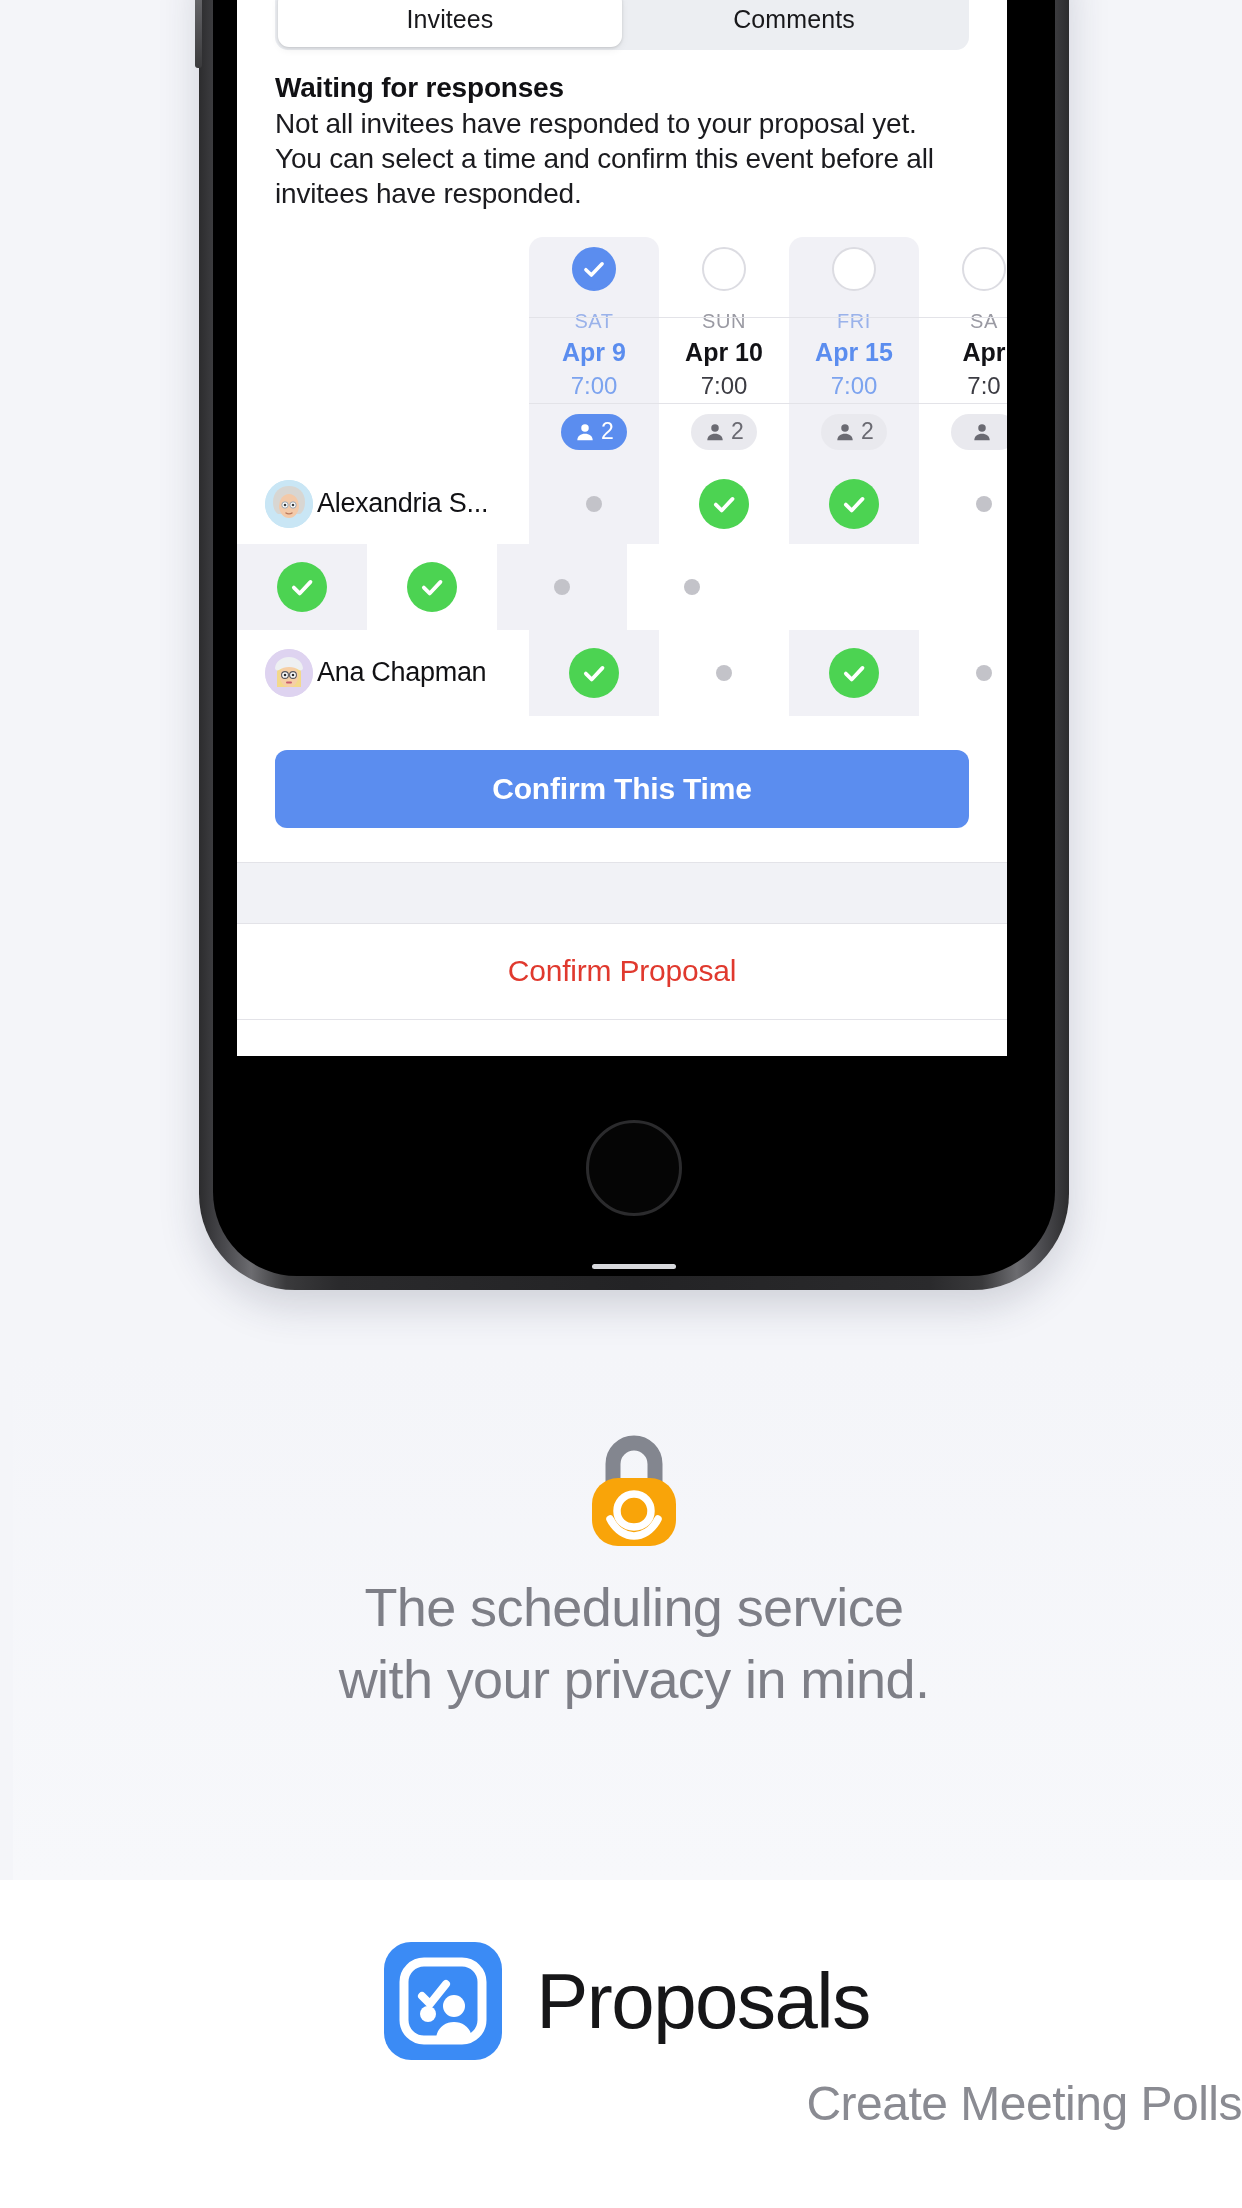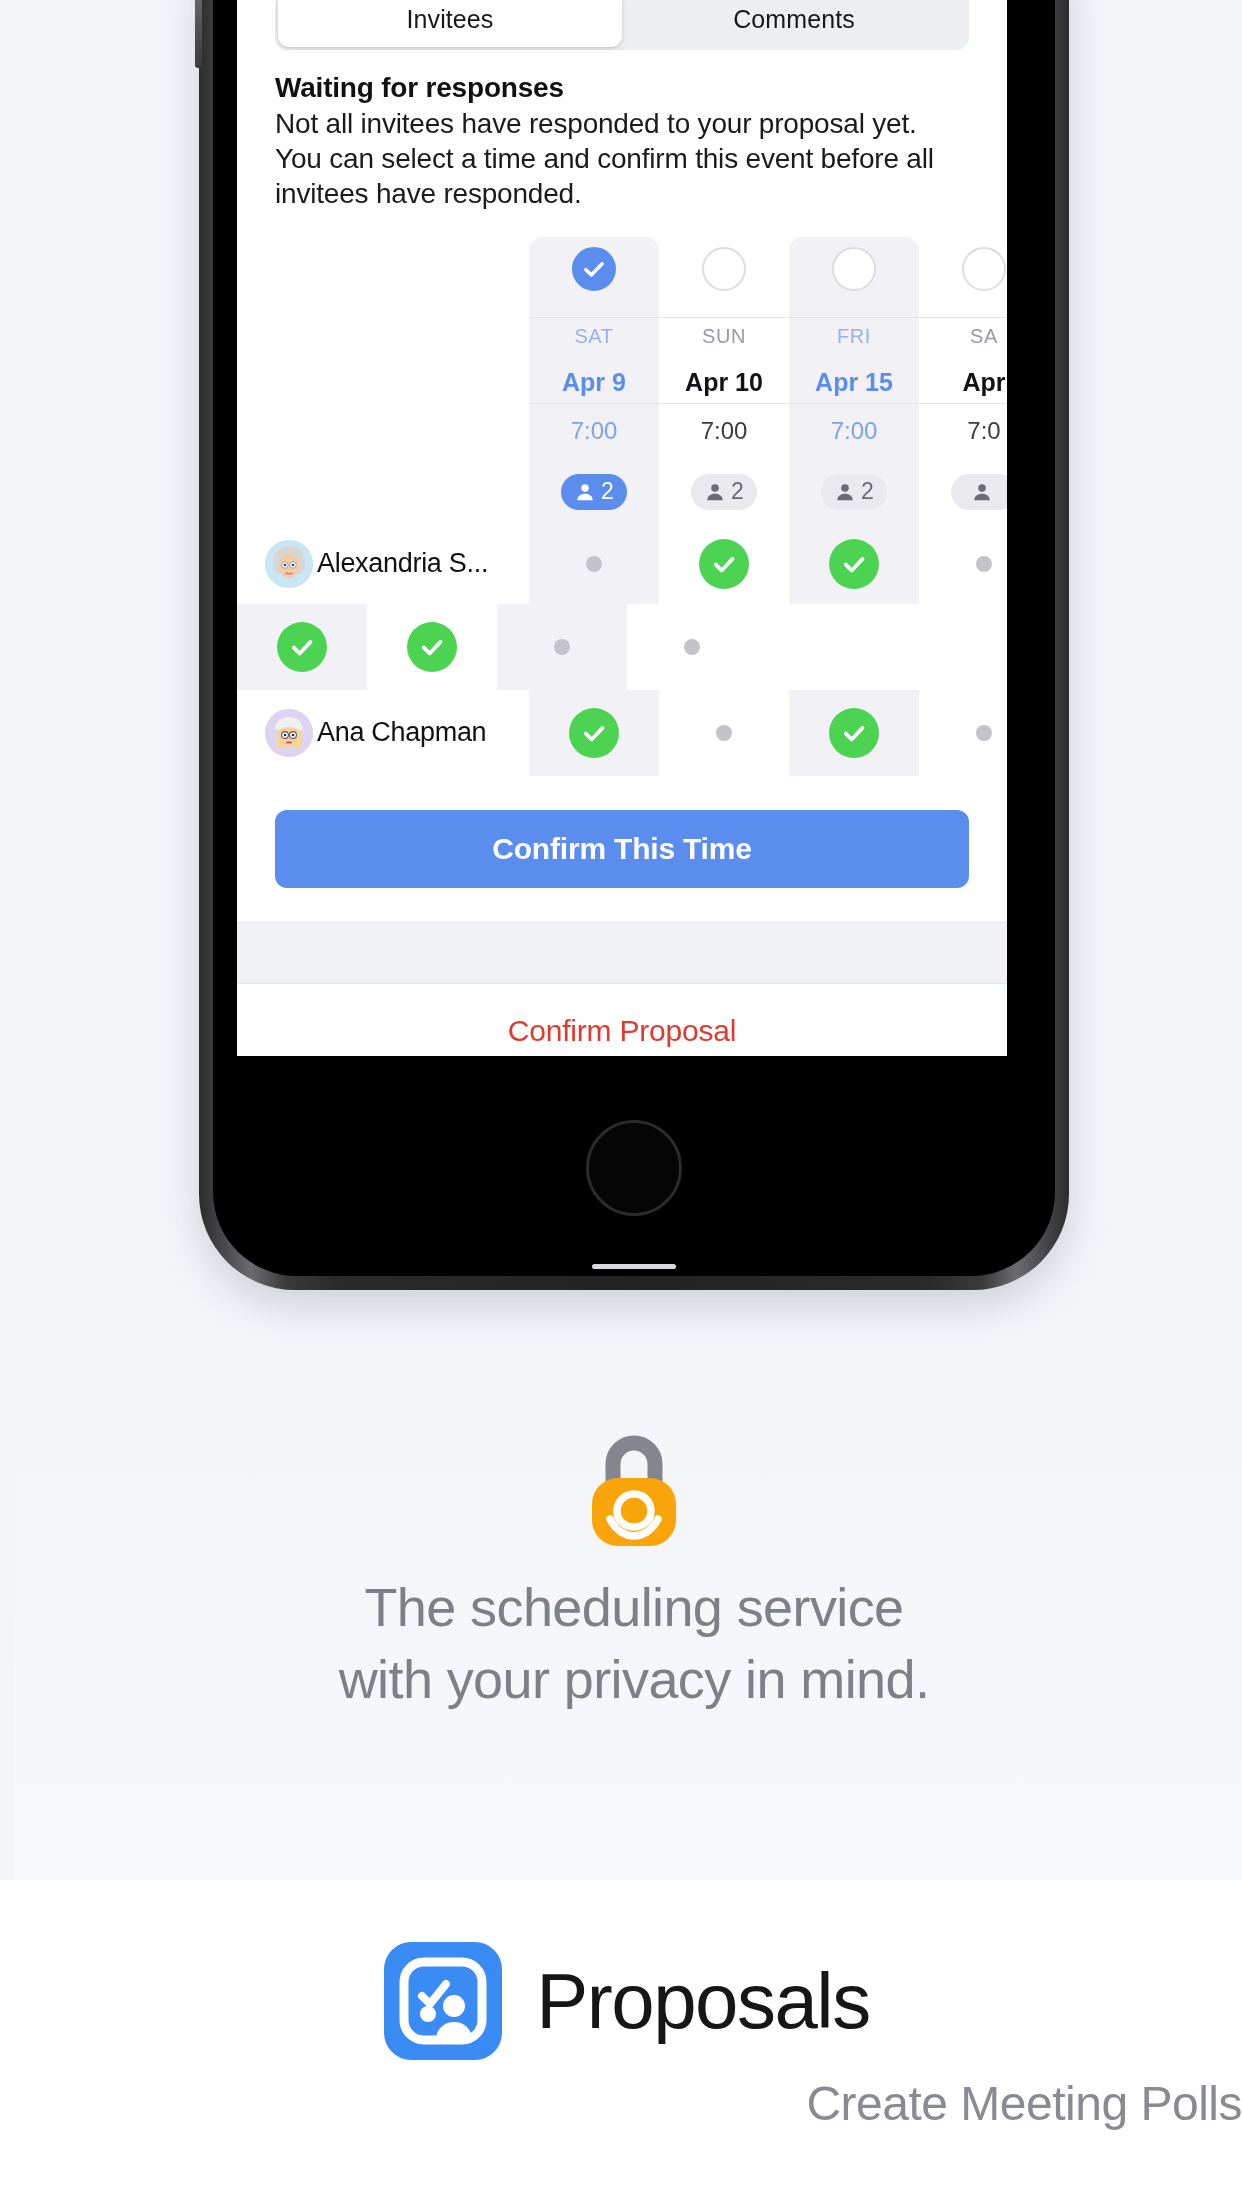--- a/index.html
+++ b/index.html
@@ -80,21 +80,21 @@
   }
   .col {
     width:130px; flex:0 0 130px; display:flex; align-items:center; justify-content:center;
   }
   .col.shaded { background:#f1f1f6; }
 
   
   #head-row { display:flex; align-items:flex-end; }
   .head-col {
     width:130px; flex:0 0 130px; padding:10px 0 14px 0;
-    display:flex; flex-direction:column; align-items:center; gap:16px;
+    display:flex; flex-direction:column; align-items:center; gap:1px;
   }
   .head-col.shaded { background:#f1f1f6; border-radius:14px 14px 0 0; }
   .radio {
     width:44px; height:44px; border-radius:50%;
     border:2px solid #dcdce2; background:#fff;
     display:flex; align-items:center; justify-content:center;
     margin-bottom:16px;
   }
   .radio.on { background:#5b8def; border-color:#5b8def; }
   .radio.on svg { display:block; }

